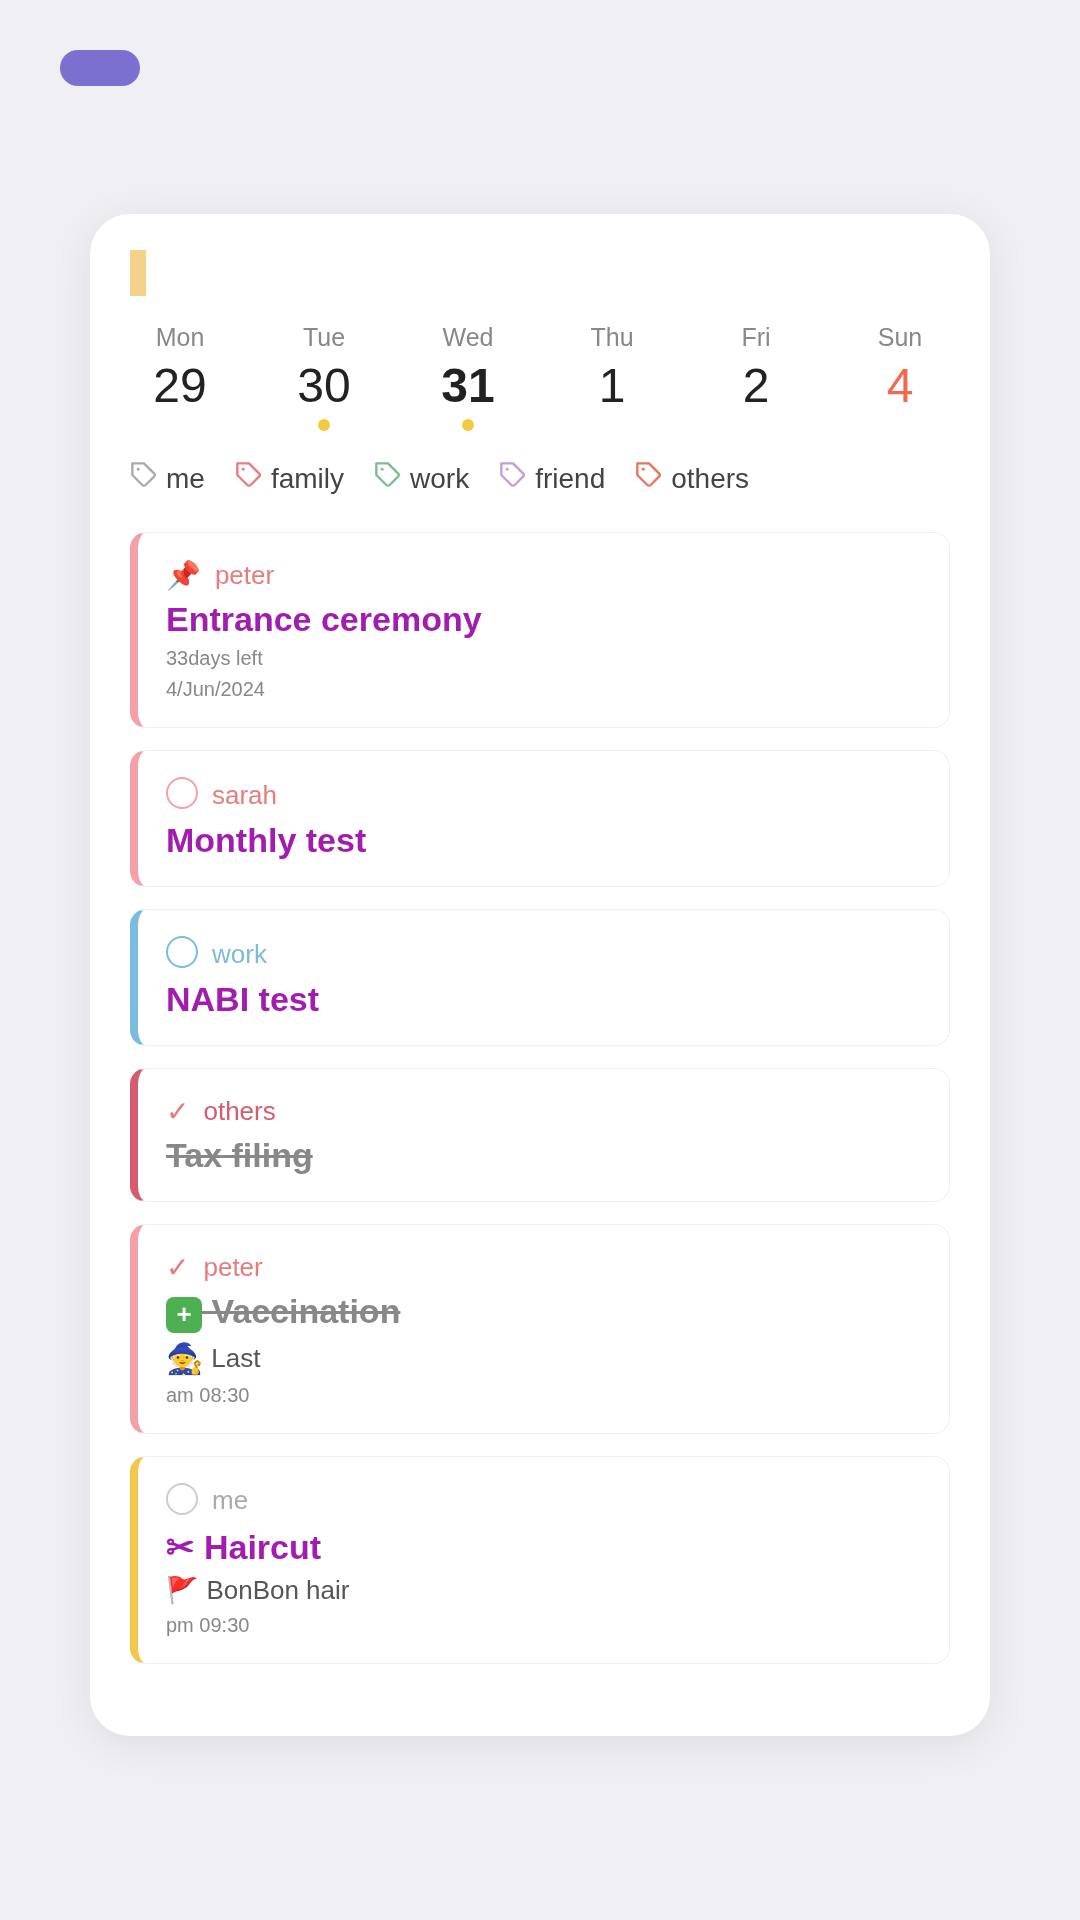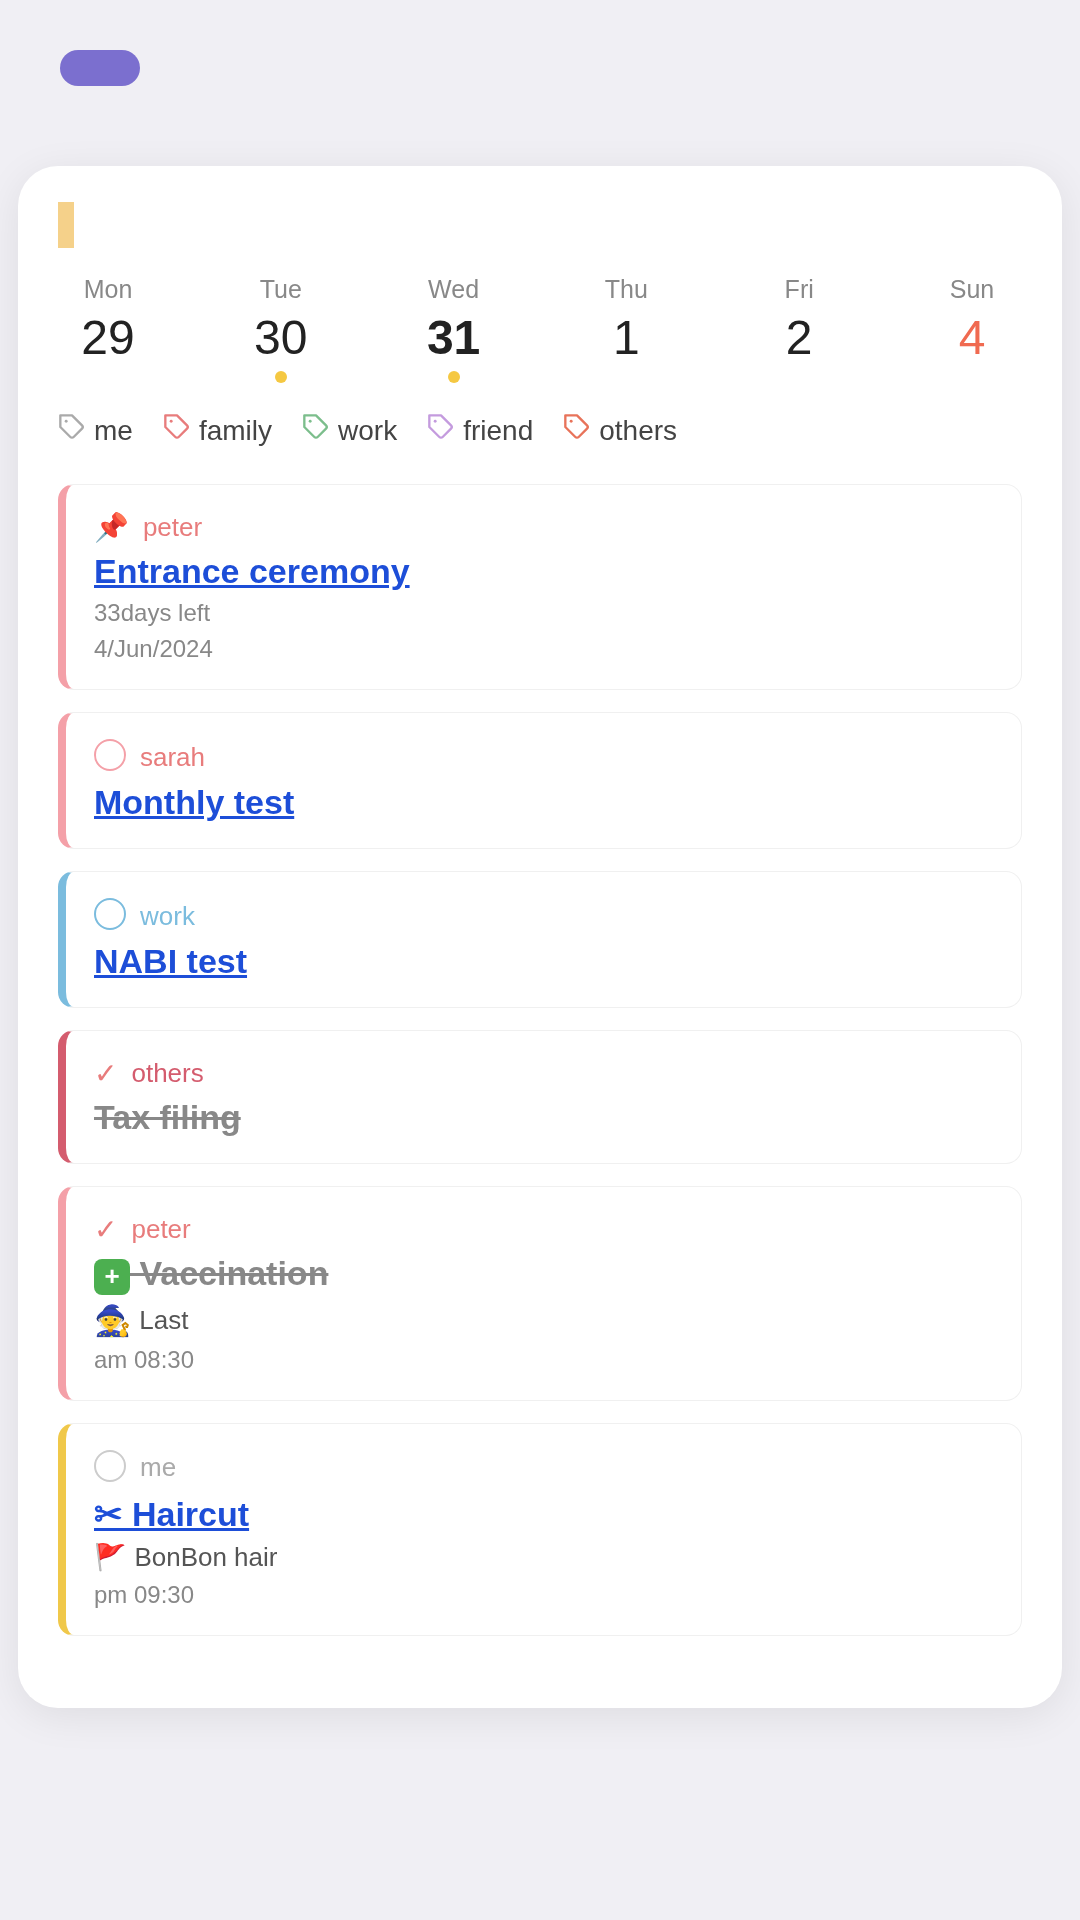--- a/index.html
+++ b/index.html
@@ -48,22 +48,22 @@
       right: 0;
       height: 30px;
       background: #f9c9b8;
       opacity: 0.7;
       z-index: -1;
     }
 
     .card-container {
       background: white;
       border-radius: 40px;
-      width: 1044px;
-      margin-top: 40px;
+      width: 900px;
+      margin-top: 88px;
       padding: 40px 40px 50px 40px;
       box-shadow: 0 8px 40px rgba(0,0,0,0.08);
     }
 
     .card-header {
       display: flex;
       justify-content: space-between;
       align-items: center;
       margin-bottom: 30px;
     }
@@ -181,31 +181,30 @@
       font-size: 26px;
       color: #e87c7c;
     }
     .task-person.work-color { color: #7bbcde; }
     .task-person.others-color { color: #d45c6e; }
     .task-person.me-color { color: #aaa; }
 
     .task-title {
       font-size: 34px;
       font-weight: 600;
-      color: #1d4ed8;
-      text-decoration: underline;
+      color: #a21caf;
     }
 
     .task-title.strikethrough {
       text-decoration: line-through;
       color: #888;
     }
 
     .task-meta {
-      font-size: 24px;
+      font-size: 20px;
       color: #888;
     }
 
     .task-subtitle-row {
       display: flex;
       align-items: center;
       gap: 8px;
       font-size: 26px;
       color: #555;
     }

